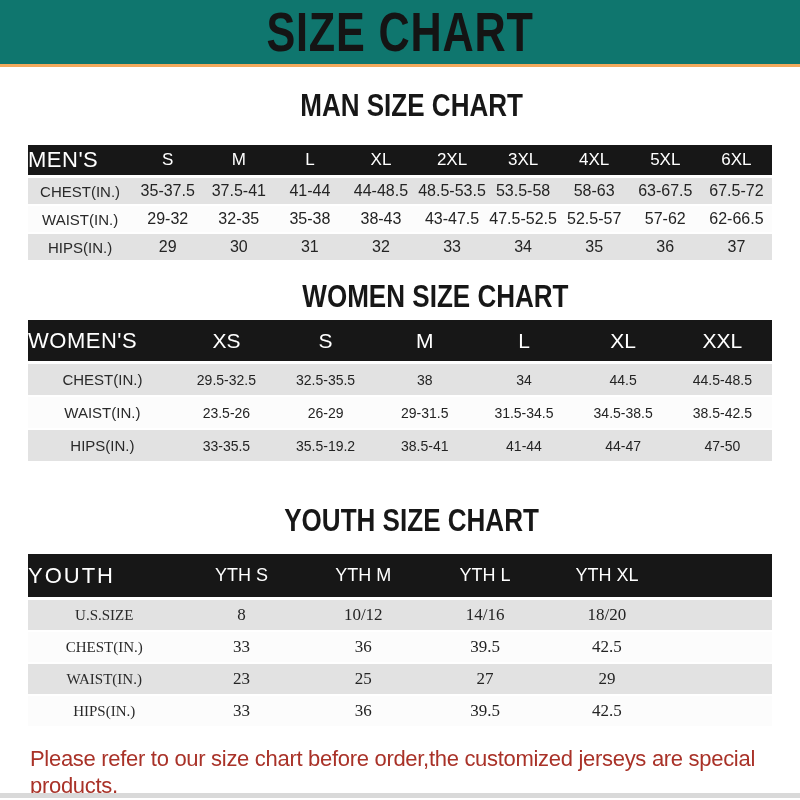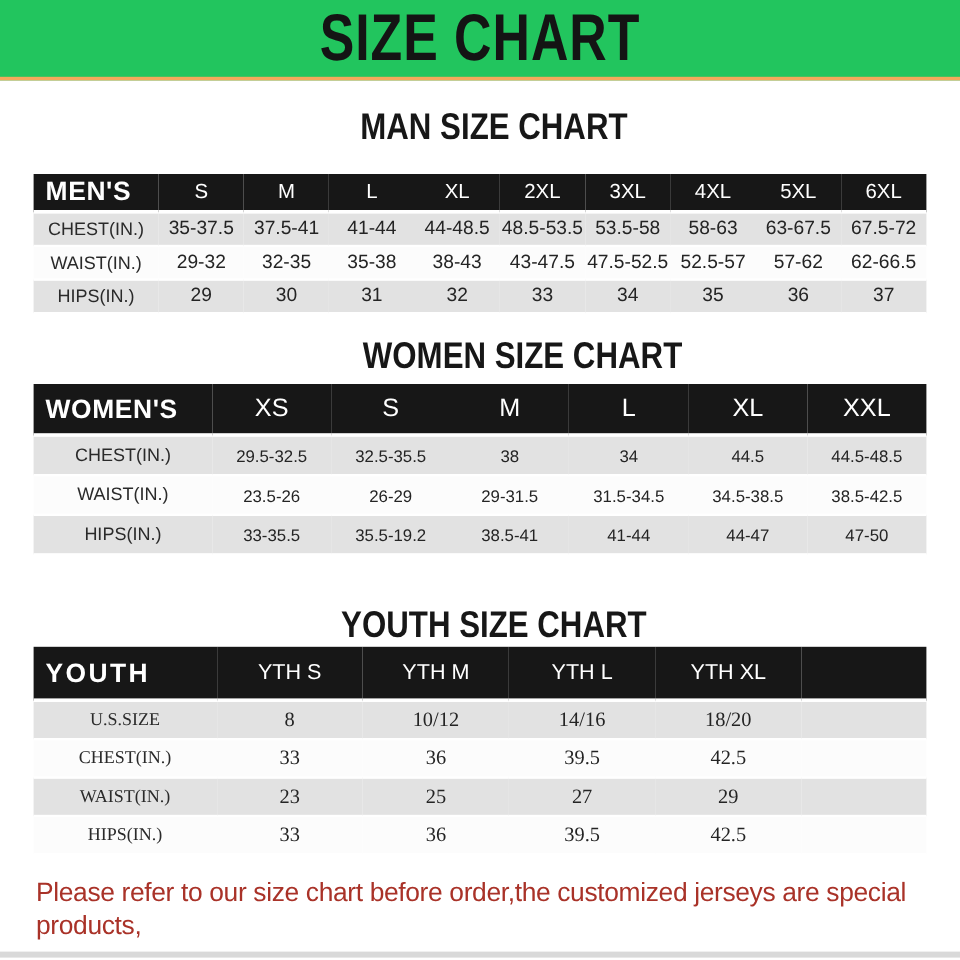--- a/index.html
+++ b/index.html
@@ -9,21 +9,21 @@
     font-family: "Liberation Sans", sans-serif;
     color: #1e1e1e;
     overflow: hidden;
     position: relative;
   }
   .page { width: 800px; height: 800px; position: relative; }
 
   
   .banner {
     height: 64px;
-    background: #22c55e;
+    background: #0f766e;
     border-bottom: 3px solid #f3a95c;
     display: flex; align-items: center; justify-content: center;
   }
   .banner h1 {
     margin: 0;
     font-size: 54px;
     font-weight: 800;
     color: #141414;
     letter-spacing: 1px;
     line-height: 1;
@@ -51,37 +51,36 @@
 
   
   .size-table {
     width: 744px;
     margin: 0 auto;
     border-collapse: collapse;
     table-layout: fixed;
   }
   .tm-men   { margin-top: 21px; }
   .tm-women { margin-top: 5px; }
-  .tm-youth { }
+  .tm-youth { margin-top: 15px; }
 
   .size-table tr.bar {
     background: #171717;
     color: #ffffff;
   }
   .size-table tr.bar th {
     font-weight: normal;
     font-size: 17px;
     text-align: center;
     padding: 0;
     border-bottom: 3px solid #ffffff;
   }
   .size-table tr.bar th.corner {
-    font-weight: 700;
+    font-weight: 400;
     text-align: left;
-    padding-left: 10px;
     letter-spacing: 0.5px;
   }
   .men   tr.bar th { height: 30px; }
   .women tr.bar th { height: 41px; font-size: 21px; }
   .youth tr.bar th { height: 43px; font-size: 18px; }
   .men   tr.bar th.corner { font-size: 22px; }
   .women tr.bar th.corner { font-size: 22px; }
   .youth tr.bar th.corner { font-size: 22px; letter-spacing: 2px; }
 
   .size-table td {

